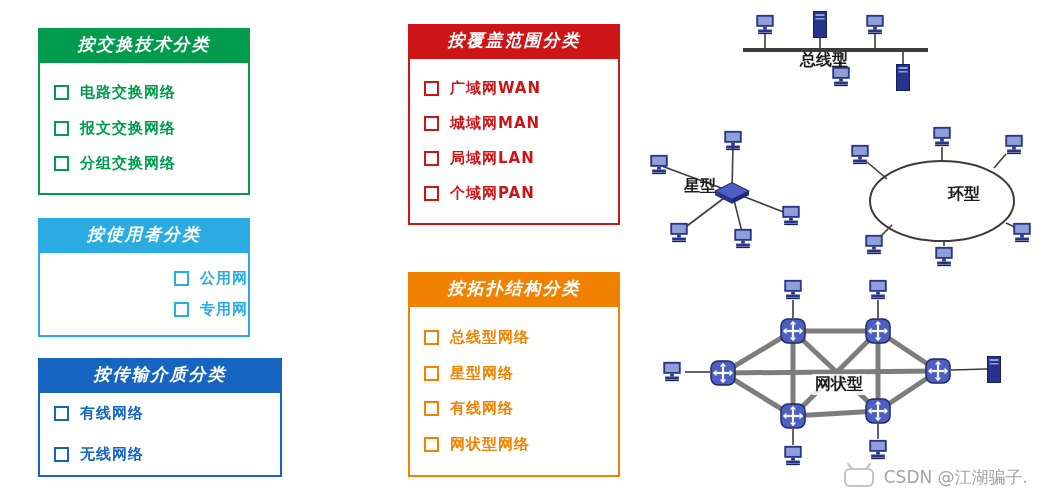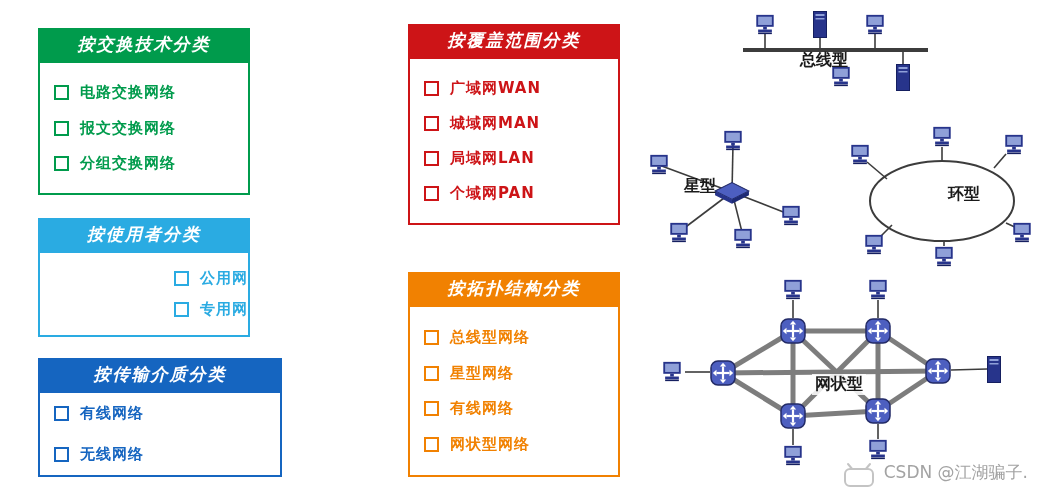--- a/index.html
+++ b/index.html
@@ -23,21 +23,21 @@
 
   .topo { position:absolute; }
   .wire { stroke:#3c3c3c; stroke-width:1.6; }
   .thick { stroke:#7d7d7d; stroke-width:5; }
   .topo-label {
     position:absolute; font-size:16px; color:#1a1a1a; font-weight:bold; white-space:nowrap;
   }
   .topo-label.bg { background:rgba(255,255,255,0.85); padding:0 3px; }
 
   .watermark {
-    position:absolute; right:14px; bottom:8px; display:flex; align-items:flex-start; gap:8px;
+    position:absolute; right:14px; bottom:8px; display:flex; align-items:flex-end; gap:8px;
     color:#a3a3a3; font-size:17px;
   }
 </style>
 </head>
 <body>
 
 <div class="stage">
 
   <svg width="0" height="0" style="position:absolute">
     <defs>

